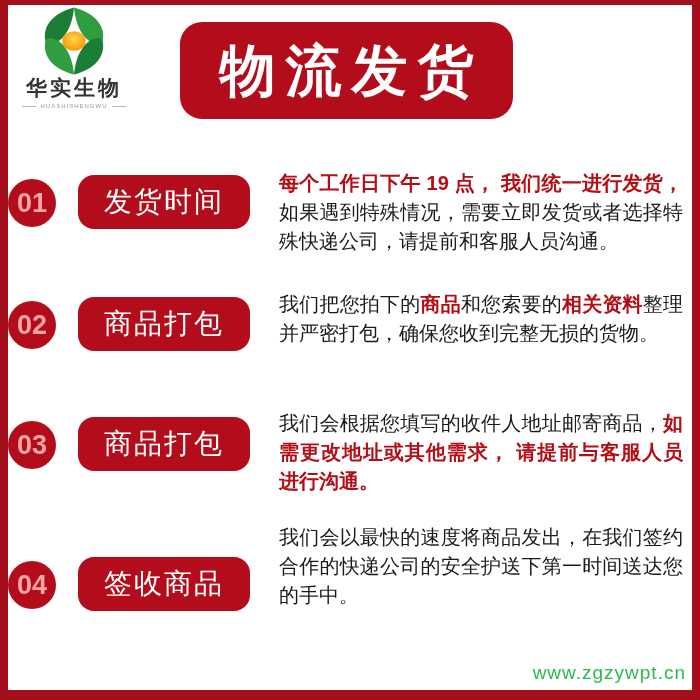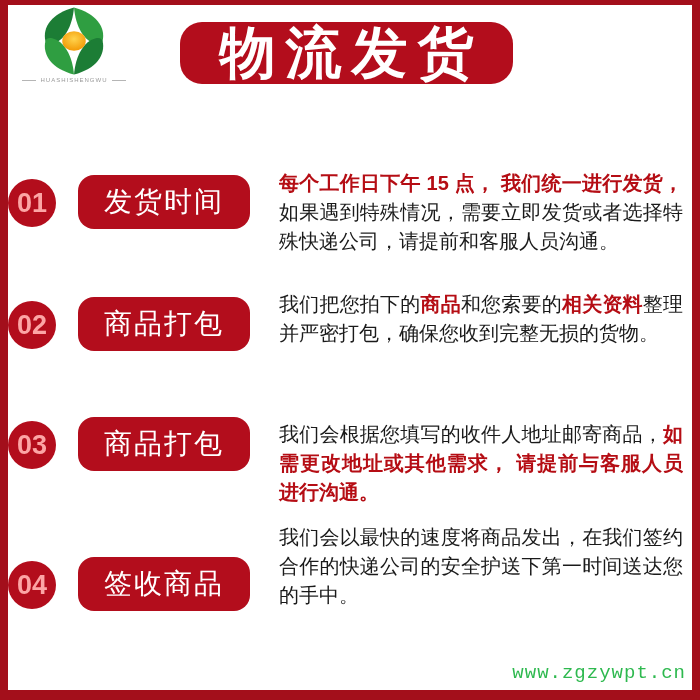--- a/index.html
+++ b/index.html
@@ -33,21 +33,21 @@
   .logo-sub{
     font-size:6px;color:#9a9a9a;letter-spacing:1px;margin-top:1px;
     display:flex;align-items:center;justify-content:center;gap:4px;
     white-space:nowrap;
   }
   .logo-sub::before,.logo-sub::after{
     content:"";display:inline-block;width:14px;border-top:1px solid #b5b5b5;
   }
   
   .banner{
-    position:absolute;left:180px;top:22px;width:333px;height:62px;
+    position:absolute;left:180px;top:22px;width:333px;height:97px;
     background:var(--accent);border-radius:22px;
     display:flex;align-items:center;justify-content:center;
   }
   .banner span{
     color:#fff;font-size:56px;font-weight:bold;letter-spacing:10px;
     margin-right:-10px;line-height:1;
   }
   
   .step{position:absolute;left:0;top:0;width:700px;}
   .step-number{
@@ -65,26 +65,26 @@
     position:absolute;left:279px;width:404px;
     font-size:20px;line-height:29px;color:var(--body-text);
     text-align:justify;
   }
   .step-text .em{color:var(--emphasis-text);font-weight:bold;}
   .step-text .plain{color:var(--body-text);margin-top:12px;}
   .step-text .nl{display:block;}
   
   .step.s1 .step-number{top:179px;} .step.s1 .step-label{top:175px;} .step.s1 .step-text{top:169px;}
   .step.s2 .step-number{top:301px;} .step.s2 .step-label{top:297px;} .step.s2 .step-text{top:290px;}
-  .step.s3 .step-number{top:421px;} .step.s3 .step-label{top:417px;} .step.s3 .step-text{top:420px;}
+  .step.s3 .step-number{top:421px;} .step.s3 .step-label{top:417px;} .step.s3 .step-text{top:409px;}
   .step.s4 .step-number{top:561px;} .step.s4 .step-label{top:557px;} .step.s4 .step-text{top:523px;}
   
   .watermark{
     position:absolute;right:14px;top:662px;
-    font-family:Liberation Mono, monospace;
+    font-family:Liberation Sans, sans-serif;
     font-size:19px;letter-spacing:1px;color:var(--watermark);
   }
 </style>
 </head>
 <body>
 
 <div class="frame-border"></div>
 
 <header>
   <div class="logo">
@@ -94,33 +94,34 @@
           <stop offset="0%" stop-color="#ffd34d"></stop>
           <stop offset="100%" stop-color="#f29500"></stop>
         </radialGradient>
       </defs>
       <path d="M50,2 C24,10 12,30 16,50 C17,54 20,55 24,54 C38,50 48,30 50,2 Z" fill="#1c7d35"></path>
       <path d="M50,2 C76,10 88,30 84,50 C83,54 80,55 76,54 C62,50 52,30 50,2 Z" fill="#2f9e41"></path>
       <path d="M50,98 C24,90 12,70 16,50 C17,46 20,45 24,46 C38,50 48,70 50,98 Z" fill="#2f9e41"></path>
       <path d="M50,98 C76,90 88,70 84,50 C83,46 80,45 76,46 C62,50 52,70 50,98 Z" fill="#1c7d35"></path>
       <circle cx="50" cy="50" r="14" fill="url(#sunGrad)"></circle>
     </svg>
+    <div class="logo-name">华实生物</div>
     <div class="logo-sub">HUASHISHENGWU</div>
   </div>
 
   <div class="banner">
     <span>物流发货</span>
   </div>
 </header>
 
 <main>
   <section class="step s1">
     <div class="step-number">01</div>
     <div class="step-label">发货时间</div>
-    <div class="step-text"><span class="em">每个工作日下午 15 点， 我们统一进行发货， </span><span class="plain">如果遇到特殊情况，需要立即发货或者选择特殊快递公司，请提前和客服人员沟通。</span></div>
+    <div class="step-text"><span class="em">每个工作日下午 19 点， 我们统一进行发货， </span><span class="plain">如果遇到特殊情况，需要立即发货或者选择特殊快递公司，请提前和客服人员沟通。</span></div>
   </section>
 
   <section class="step s2">
     <div class="step-number">02</div>
     <div class="step-label">商品打包</div>
     <div class="step-text"><span class="plain">我们把您拍下的</span><span class="em">商品</span><span class="plain">和您索要的</span><span class="em">相关资料</span><span class="plain">整理并严密打包，确保您收到完整无损的货物。</span></div>
   </section>
 
   <section class="step s3">
     <div class="step-number">03</div>

